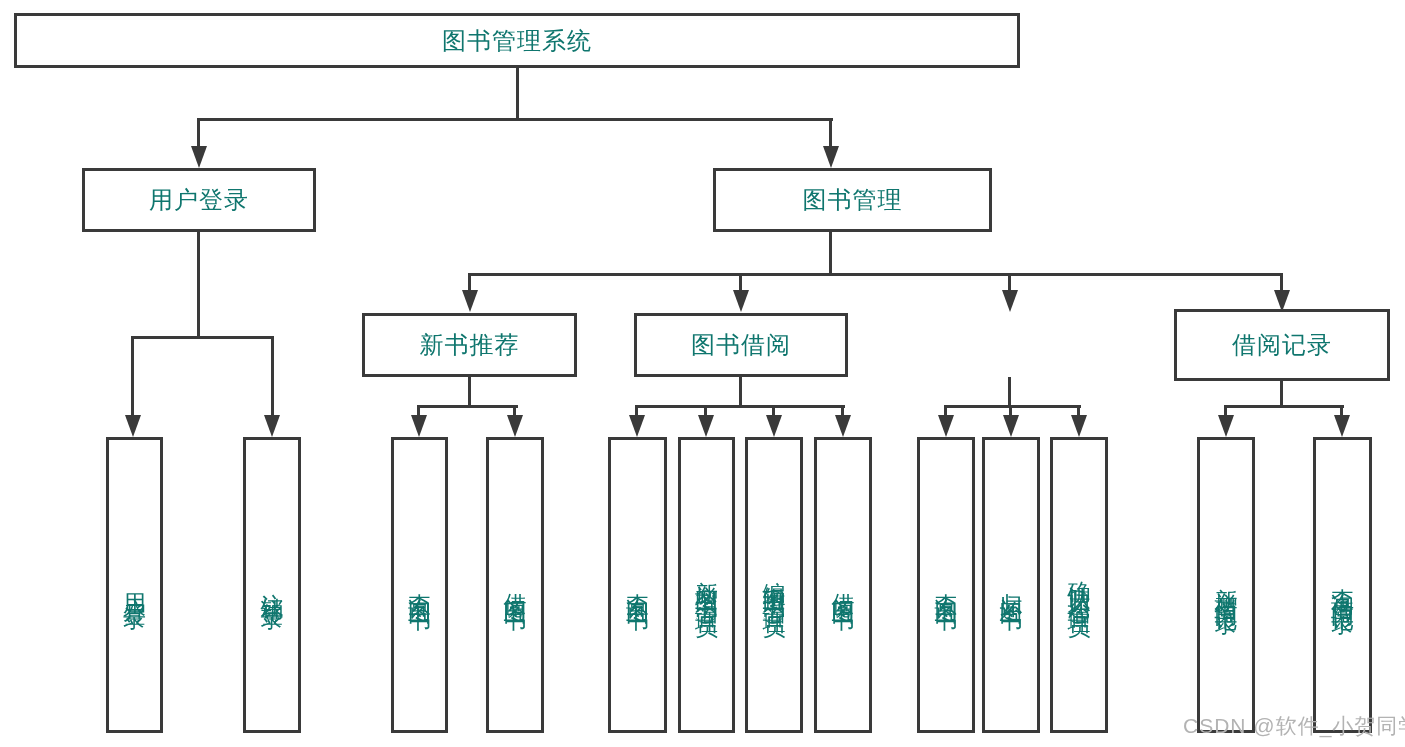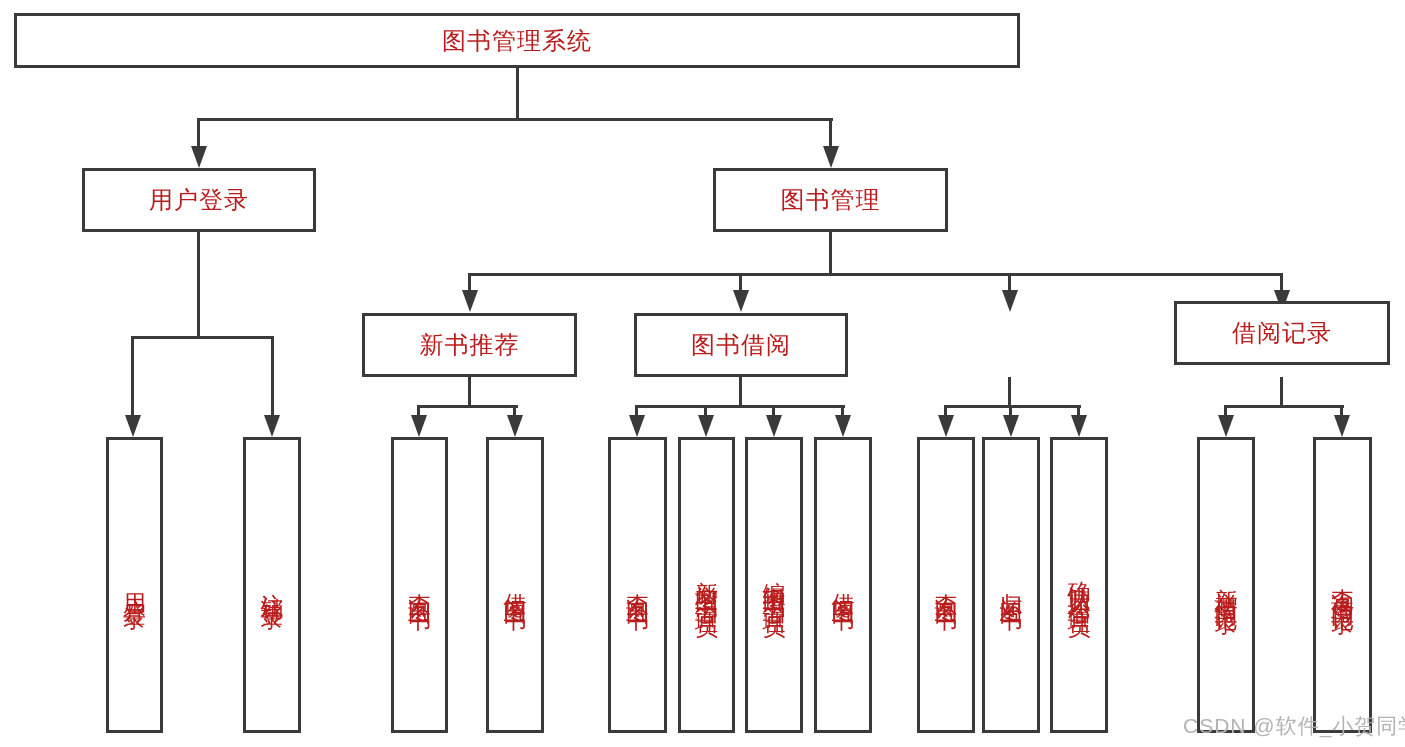--- a/index.html
+++ b/index.html
@@ -2,21 +2,21 @@
 <html><head>
 <meta charset="utf-8">
 <style>
   html,body { margin:0; padding:0; background:#ffffff; }
   .canvas {
     position:relative; width:1405px; height:747px; background:#ffffff;
     font-family:"Liberation Sans","DejaVu Sans",sans-serif; overflow:hidden;
   }
   .box {
     position:absolute; box-sizing:border-box;
-    border:3px solid #3a3a3a; background:#ffffff; color:#b91c1c;
+    border:3px solid #3a3a3a; background:#ffffff; color:#0f766e;
     display:flex; align-items:center; justify-content:center;
   }
   .hbox { font-size:24px; letter-spacing:1px; }
   .vbox .vtext {
     writing-mode:vertical-rl; text-orientation:mixed;
     font-size:23px; line-height:1; letter-spacing:5px;
   }
   .hline, .vline { position:absolute; background:#3a3a3a; }
   .hline { height:3px; }
   .vline { width:3px; }
@@ -94,31 +94,31 @@
   <div class="vline" style="left:1340px;top:405px;height:12px"></div>
   <div class="arrowhead" style="left:1334px;top:415px"></div>
 
   <div class="box hbox" style="left:14px;top:13px;width:1006px;height:55px">
     <span>图书管理系统</span>
   </div>
 
   <div class="box hbox" style="left:82px;top:168px;width:234px;height:64px">
     <span>用户登录</span>
   </div>
-  <div class="box hbox" style="left:713px;top:168px;width:235px;height:64px">
+  <div class="box hbox" style="left:713px;top:168px;width:279px;height:64px">
     <span>图书管理</span>
   </div>
 
   <div class="box hbox" style="left:362px;top:313px;width:215px;height:64px">
     <span>新书推荐</span>
   </div>
   <div class="box hbox" style="left:634px;top:313px;width:214px;height:64px">
     <span>图书借阅</span>
   </div>
-  <div class="box hbox" style="left:1174px;top:301px;width:216px;height:64px">
+  <div class="box hbox" style="left:1174px;top:309px;width:216px;height:72px">
     <span>借阅记录</span>
   </div>
 
   <div class="box vbox" style="left:106px;top:437px;width:57px;height:296px">
     <span class="vtext">用户登录</span>
   </div>
   <div class="box vbox" style="left:243px;top:437px;width:58px;height:296px">
     <span class="vtext">注销登录</span>
   </div>
 

